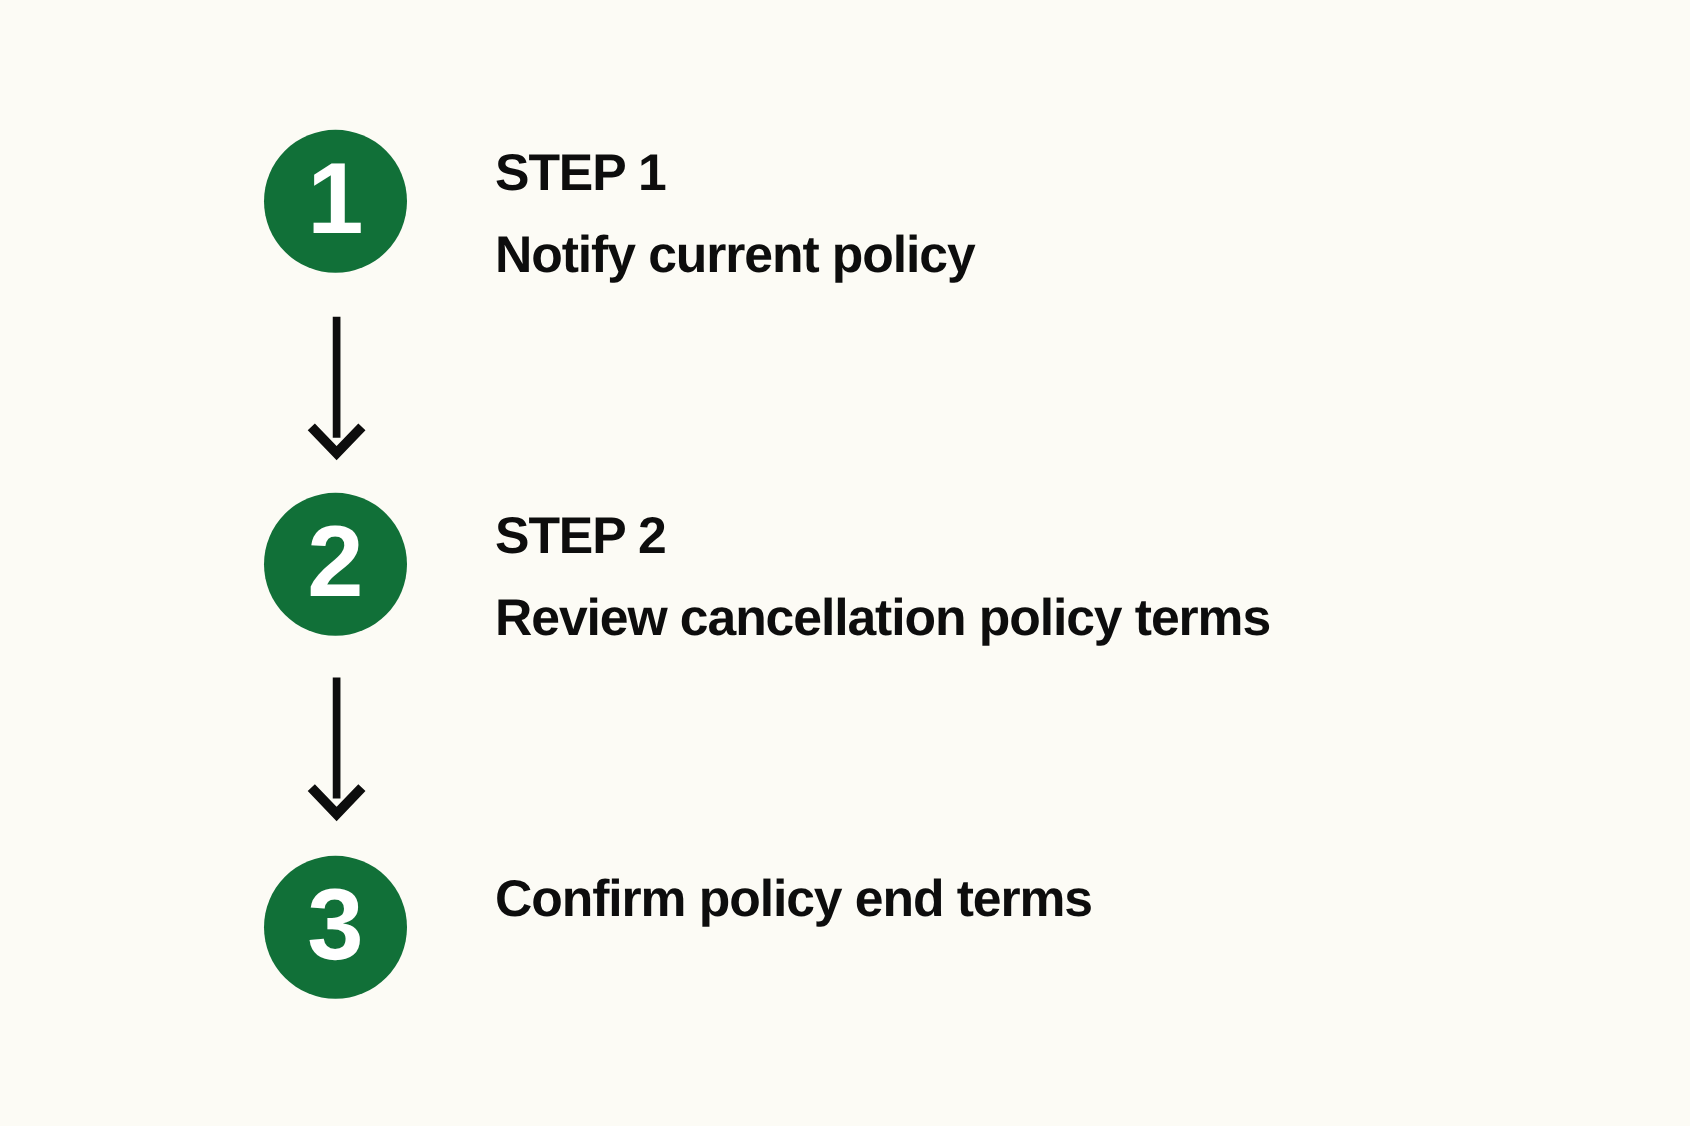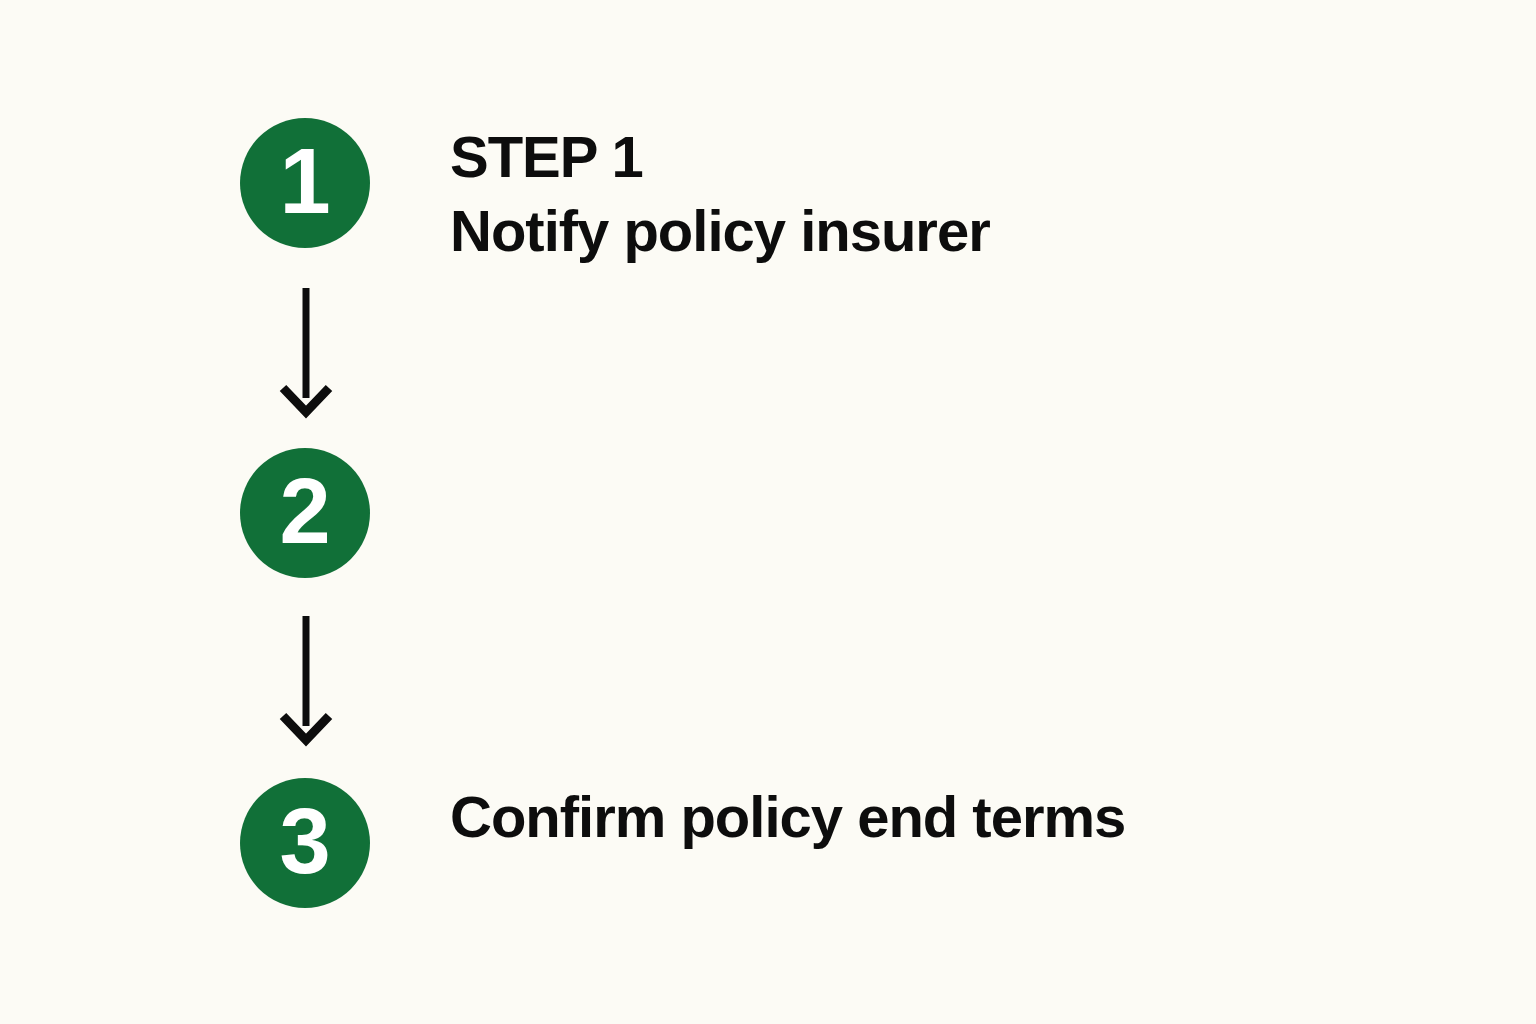--- a/index.html
+++ b/index.html
@@ -43,21 +43,21 @@
     flex: 0 0 auto;
     padding-bottom: 4px;
     box-sizing: border-box;
   }
 
   .step-text {
     margin-left: 80px;
     margin-top: 2px;
     color: #0d0d0d;
     font-weight: 700;
-    font-size: 58px;
+    font-size: 47px;
     line-height: 74px;
     letter-spacing: -1px;
     white-space: nowrap;
   }
   .step-label { display: block; }
   .step-title { display: block; }
 
   .arrow {
     position: absolute;
     left: 277px;
@@ -72,36 +72,38 @@
 <body>
 
 <div class="canvas">
 
   <div class="step-row row-1">
     <div class="badge">
       <span>1</span>
     </div>
     <div class="step-text">
       <span class="step-label">STEP 1</span>
-      <span class="step-title">Notify policy insurer</span>
+      <span class="step-title">Notify current policy</span>
     </div>
   </div>
 
   <div class="arrow arrow-1">
     <svg viewBox="0 0 58 136" xmlns="http://www.w3.org/2000/svg">
       <line x1="29" y1="3" x2="29" y2="113" stroke="#0d0d0d" stroke-width="7"></line>
       <polyline points="6,103 29,127 52,103" fill="none" stroke="#0d0d0d" stroke-width="9"></polyline>
     </svg>
   </div>
 
   <div class="step-row row-2">
     <div class="badge">
       <span>2</span>
     </div>
     <div class="step-text">
+      <span class="step-label">STEP 2</span>
+      <span class="step-title">Review cancellation policy terms</span>
     </div>
   </div>
 
   <div class="arrow arrow-2">
     <svg viewBox="0 0 58 136" xmlns="http://www.w3.org/2000/svg">
       <line x1="29" y1="3" x2="29" y2="113" stroke="#0d0d0d" stroke-width="7"></line>
       <polyline points="6,103 29,127 52,103" fill="none" stroke="#0d0d0d" stroke-width="9"></polyline>
     </svg>
   </div>
 

